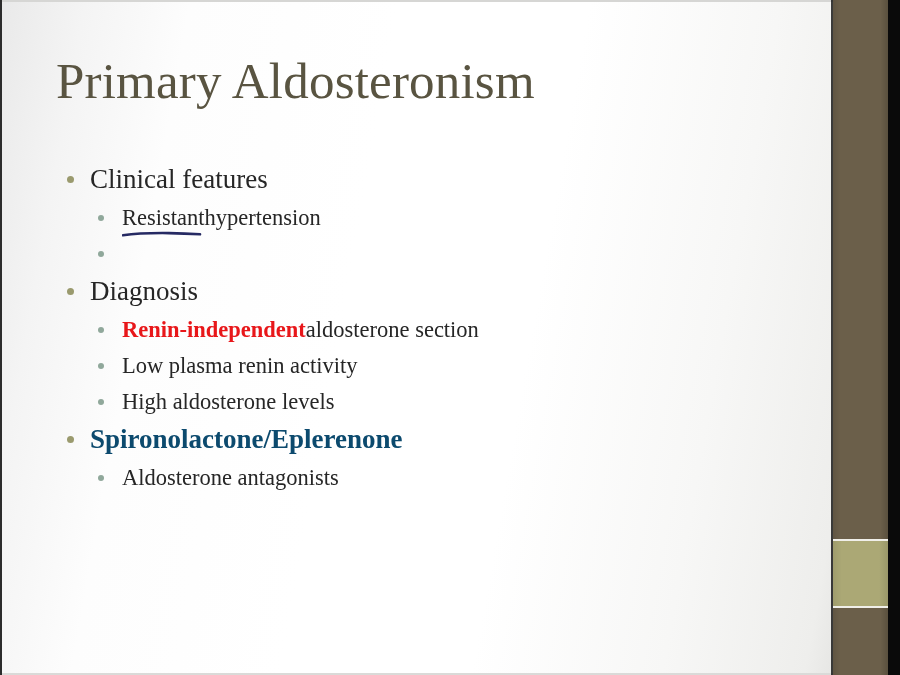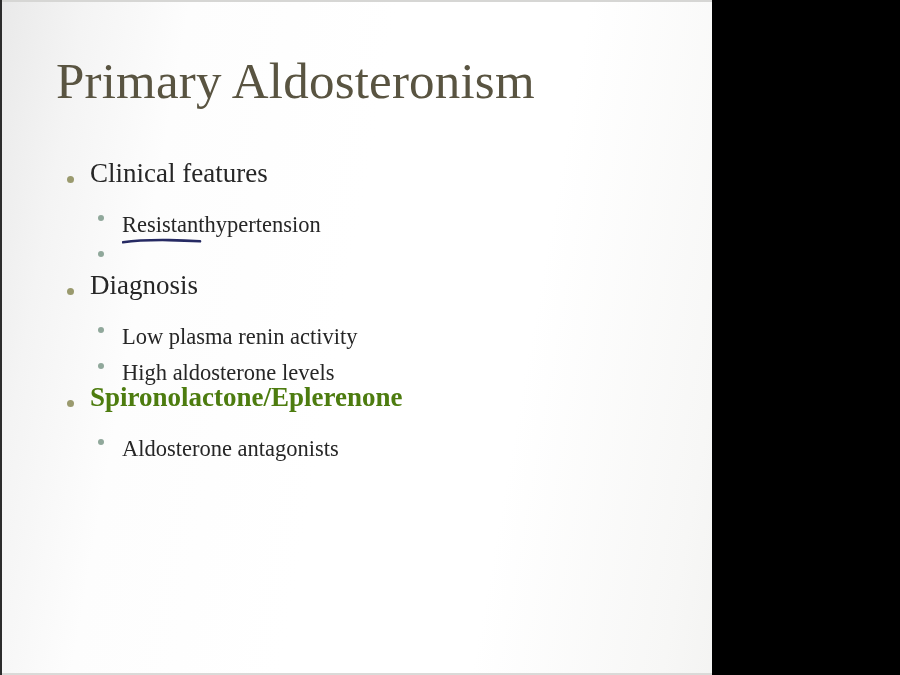--- a/index.html
+++ b/index.html
@@ -9,21 +9,21 @@
   }
   body {
     width: 900px;
     height: 675px;
     overflow: hidden;
     font-family: "Liberation Serif", "DejaVu Serif", serif;
   }
 
   #slide {
     position: relative;
-    width: 712px;
+    width: 900px;
     height: 675px;
     background: #ffffff;
     overflow: hidden;
   }
 
   
   .canvas {
     position: absolute;
     left: 0; top: 0;
     width: 833px;
@@ -135,58 +135,59 @@
 
   .l1 {
     position: relative;
     padding-left: 30px;
     font-size: 27px;
     line-height: 1.0;
     color: #262626;
     margin-bottom: 2px;
     height: 38px;
     display: flex;
+    align-items: center;
   }
   .l1 .dot {
     position: absolute;
     left: 7px;
     top: 16px;
     width: 7px;
     height: 7px;
     border-radius: 50%;
     background: #9a9a6e;
   }
 
   .l2 {
     position: relative;
     padding-left: 62px;
     font-size: 22.5px;
     line-height: 1.0;
     color: #262626;
     height: 36px;
     display: flex;
-    align-items: flex-end;
+    align-items: center;
   }
   .l2 .dot {
     position: absolute;
     left: 38px;
     top: 15px;
     width: 6px;
     height: 6px;
     border-radius: 50%;
     background: #90a89b;
   }
 
   .bold-red {
     font-weight: bold;
     color: #e8171a;
   }
   .bold-navy {
     font-weight: bold;
-    color: #4d7c0f;
+    color: #0c4a6e;
   }
 
   
   .annot-wrap {
     position: relative;
     display: inline-block;
   }
   .annot-underline {
     position: absolute;
     left: 0px;
@@ -232,20 +233,25 @@
     <div class="l2">
       <span class="dot"></span>
     </div>
 
 
     <div class="l1">
       <span class="dot"></span>
       <span>Diagnosis</span>
     </div>
 
+    <div class="l2">
+      <span class="dot"></span>
+      <span class="bold-red">Renin-independent</span>
+      <span> aldosterone section</span>
+    </div>
 
     <div class="l2">
       <span class="dot"></span>
       <span>Low plasma renin activity</span>
     </div>
 
     <div class="l2">
       <span class="dot"></span>
       <span>High aldosterone levels</span>
     </div>

